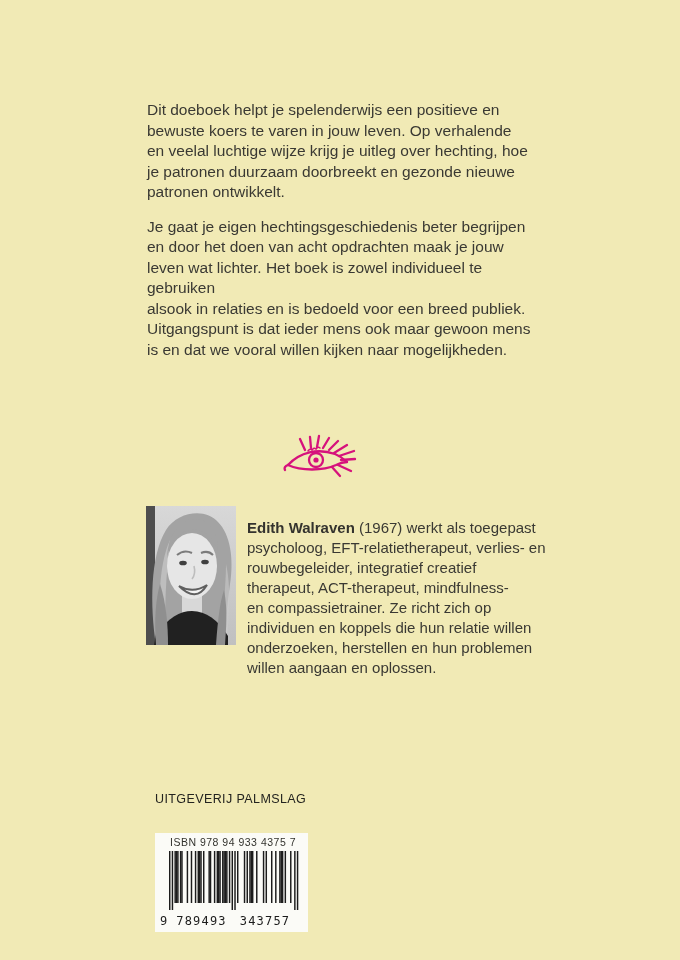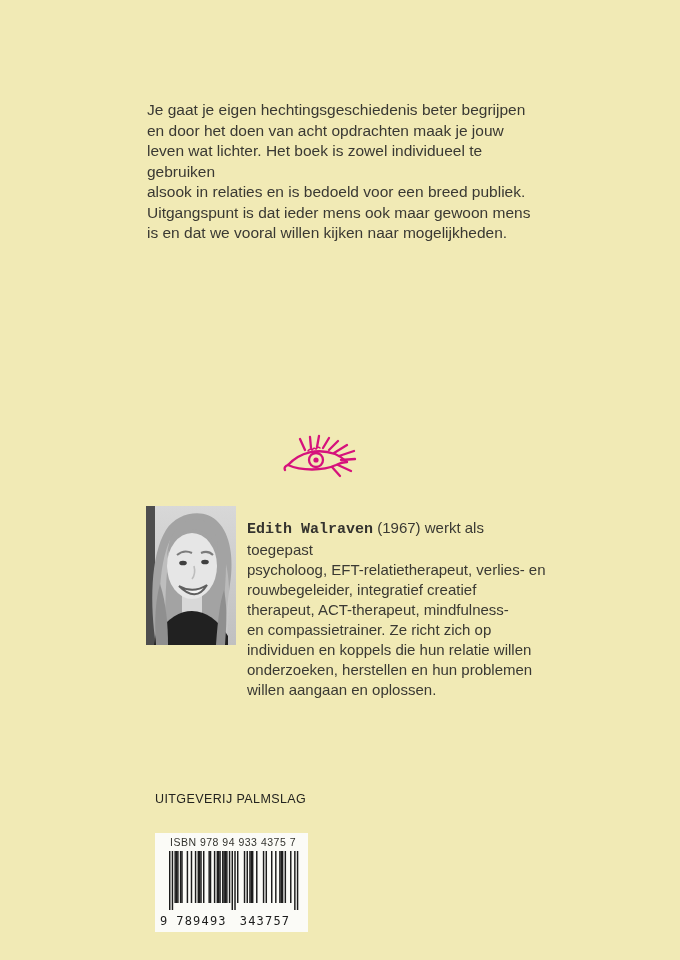--- a/index.html
+++ b/index.html
@@ -8,33 +8,38 @@
     background:#f1eab5;color:#3a3933;
     font-family:"Liberation Sans",sans-serif;
   }
   .synopsis{position:absolute;left:147px;top:100px;width:402px;font-size:15.5px;line-height:20.5px;}
   .synopsis p{margin:0 0 14px 0;white-space:pre-line;}
   .p-italic{font-style:italic;}
   .eye{position:absolute;left:283px;top:434px;width:74px;height:46px;}
   .author{position:absolute;left:146px;top:502px;width:420px;height:150px;}
   .photo{position:absolute;left:0;top:4px;width:90px;height:139px;display:block;}
   .bio{position:absolute;left:101px;top:1px;width:305px;font-size:15px;line-height:20px;white-space:pre-line;}
-  .bio b{font-weight:bold;color:#34332e;font-family:Liberation Mono, monospace;}
+  .bio b{font-weight:bold;color:#34332e;}
   .publisher{position:absolute;left:155px;top:791px;}
   .pub-name{font-size:12.5px;font-weight:normal;letter-spacing:.4px;color:#23231f;line-height:16px;}
   .pub-url{font-size:12.5px;letter-spacing:.3px;color:#4c4b45;line-height:16px;margin-top:35px;}
   .barcode-box{position:absolute;left:155px;top:833px;width:153px;height:99px;background:#fbfbf7;}
   .barcode-box svg{display:block;width:153px;height:97px;}
 </style>
 </head>
 <body>
 
 <div class="cover">
 
   <div class="synopsis">
+    <p>Dit doeboek helpt je spelenderwijs een positieve en
+bewuste koers te varen in jouw leven. Op verhalende
+en veelal luchtige wijze krijg je uitleg over hechting, hoe
+je patronen duurzaam doorbreekt en gezonde nieuwe
+patronen ontwikkelt.</p>
     <p>Je gaat je eigen hechtingsgeschiedenis beter begrijpen
 en door het doen van acht opdrachten maak je jouw
 leven wat lichter. Het boek is zowel individueel te gebruiken
 alsook in relaties en is bedoeld voor een breed publiek.
 Uitgangspunt is dat ieder mens ook maar gewoon mens
 is en dat we vooral willen kijken naar mogelijkheden.</p>
   </div>
 
   <svg class="eye" viewBox="0 0 74 46" aria-hidden="true">
     <g fill="none" stroke="#d6127c" stroke-width="2.3" stroke-linecap="round">

